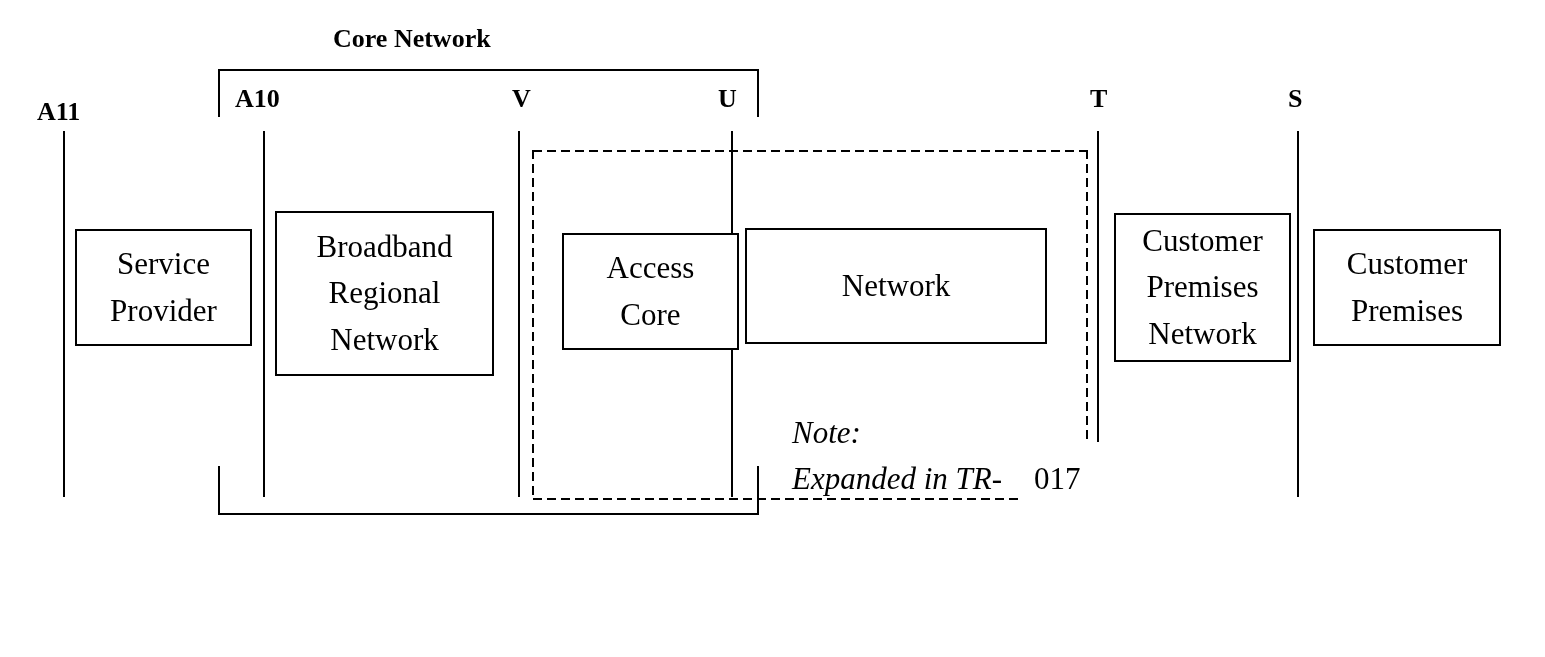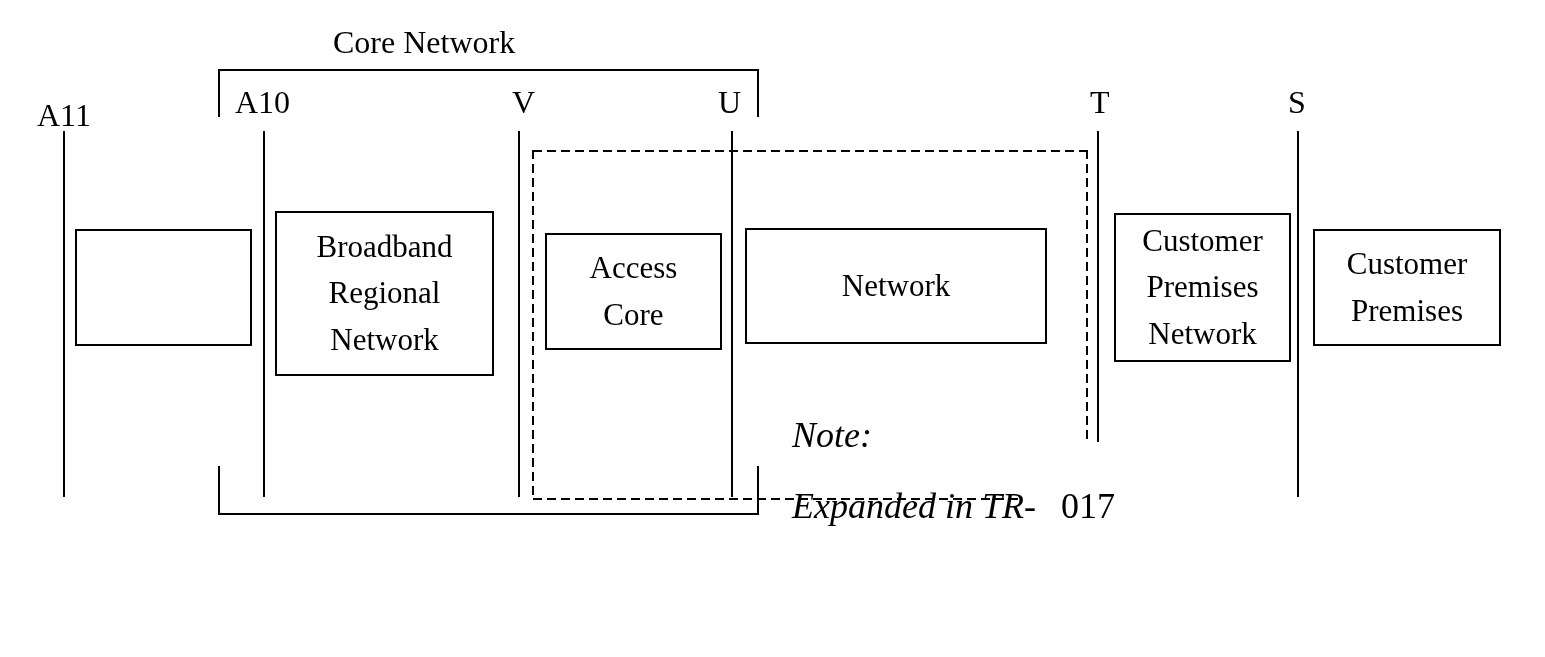--- a/index.html
+++ b/index.html
@@ -3,21 +3,21 @@
 <meta charset="utf-8">
 <style>
   :root { --ink:#000; --bg:#fff; }
   html,body { margin:0; padding:0; background:var(--bg); }
   .canvas {
     position:relative; width:1545px; height:657px; background:var(--bg);
     font-family:"Liberation Serif","DejaVu Serif",serif; color:var(--ink);
     overflow:hidden;
   }
   
-  .lbl { position:absolute; font-size:32px; line-height:1; white-space:nowrap; }
+  .lbl { position:absolute; font-size:26px; line-height:1; white-space:nowrap;font-weight:bold; }
   .title { left:333px; top:26px; }
   .lbl-a11 { left:37px;  top:99px; }
   .lbl-a10 { left:235px; top:86px; }
   .lbl-v   { left:512px; top:86px; }
   .lbl-u   { left:718px; top:86px; }
   .lbl-t   { left:1090px; top:86px; }
   .lbl-s   { left:1288px; top:86px; }
   
   .vline { position:absolute; width:2px; background:var(--ink); top:131px; }
   .vl-a11 { left:63px;  height:366px; }
@@ -43,29 +43,29 @@
   .dash-top    { left:533px; top:150px; width:554px; }
   .dash-left   { left:532px; top:150px; height:350px; }
   .dash-right  { left:1086px; top:150px; height:290px; }
   .dash-bottom { left:533px; top:498px; width:487px; }
   
   .box { position:absolute; border:2px solid var(--ink); background:var(--bg);
     display:flex; flex-direction:column; align-items:center; justify-content:center;
     font-size:31px; line-height:1.5; text-align:center; white-space:nowrap; }
   .box-sp  { left:75px;   top:229px; width:173px; height:113px; }
   .box-rbn { left:275px;  top:211px; width:215px; height:161px; }
-  .box-an  { left:545px;  top:233px; width:173px; height:113px; }
+  .box-an  { left:562px;  top:233px; width:173px; height:113px; }
   .box-nt  { left:745px;  top:228px; width:298px; height:112px; }
   .box-cpn { left:1114px; top:213px; width:173px; height:145px; }
   .box-cp  { left:1313px; top:229px; width:184px; height:113px; }
   
-  .note { position:absolute; font-style:italic; font-size:36px; line-height:1; white-space:nowrap; }
+  .note { position:absolute; font-style:italic; font-size:31px; line-height:1; white-space:nowrap; }
   .note-head { left:792px; top:417px; }
-  .note-body { left:792px; top:463px; display:flex; align-items:baseline; gap:25px; }
-  .note-body .upright { font-style:normal;margin-top:25px; }
+  .note-body { left:792px; top:463px; display:flex; align-items:baseline; gap:32px; }
+  .note-body .upright { font-style:normal; }
   .foot1 { left:442px; top:531px; }
   .foot2 { left:437px; top:571px; }
 </style>
 </head>
 <body>
 
 <div class="canvas">
 
   <span class="lbl title">Core Network</span>
   <div class="hline br-top-h"></div>
@@ -85,20 +85,22 @@
   <div class="vline vl-u"></div>
   <div class="vline vl-t"></div>
   <div class="vline vl-s"></div>
 
   <div class="dash-h dash-top"></div>
   <div class="dash-v dash-left"></div>
   <div class="dash-v dash-right"></div>
   <div class="dash-h dash-bottom"></div>
 
   <div class="box box-sp">
+    <span>Service</span>
+    <span>Provider</span>
   </div>
   <div class="box box-rbn">
     <span>Broadband</span>
     <span>Regional</span>
     <span>Network</span>
   </div>
   <div class="box box-an">
     <span>Access</span>
     <span>Core</span>
   </div>

